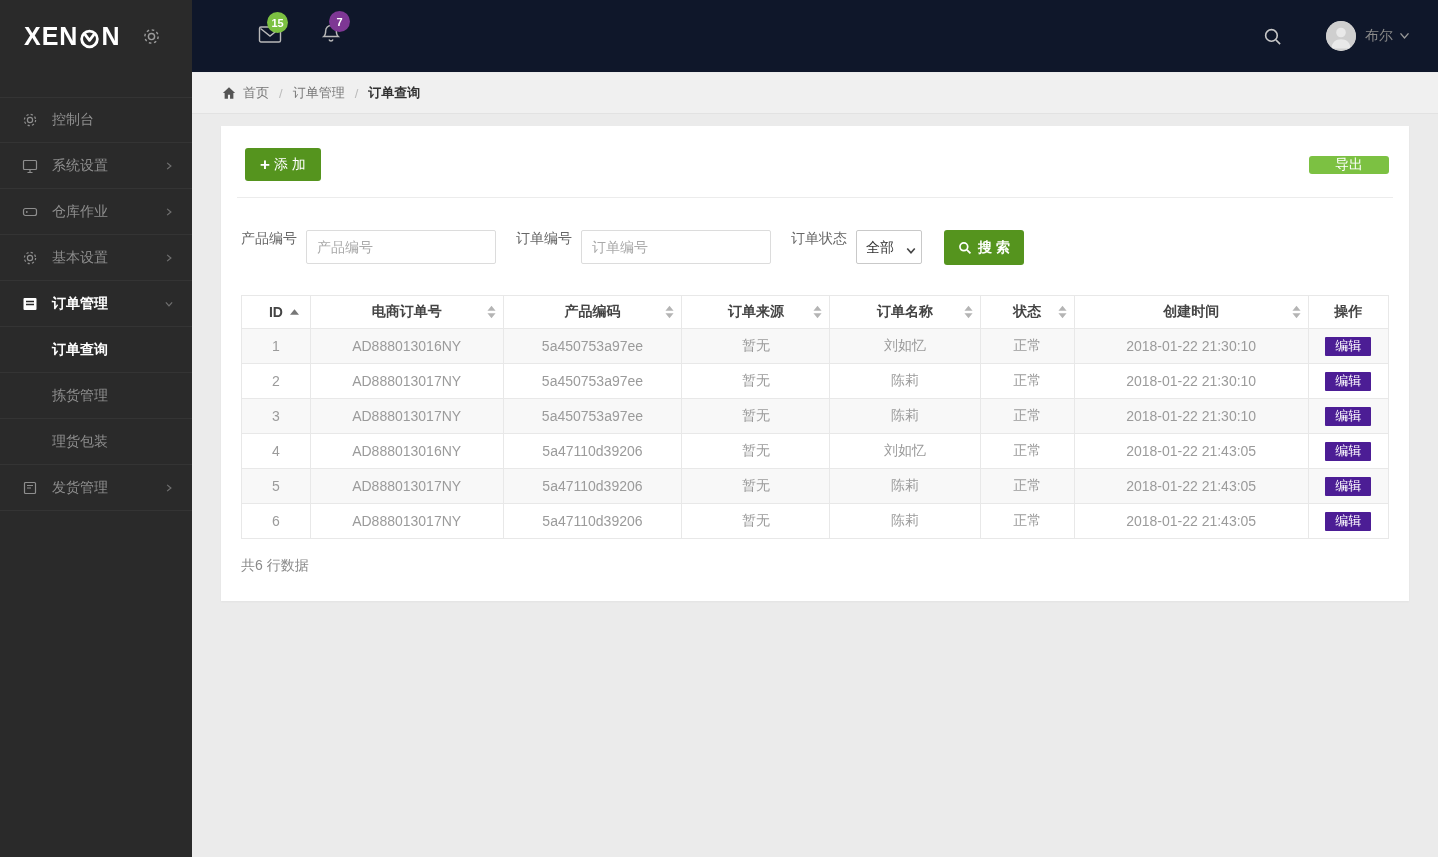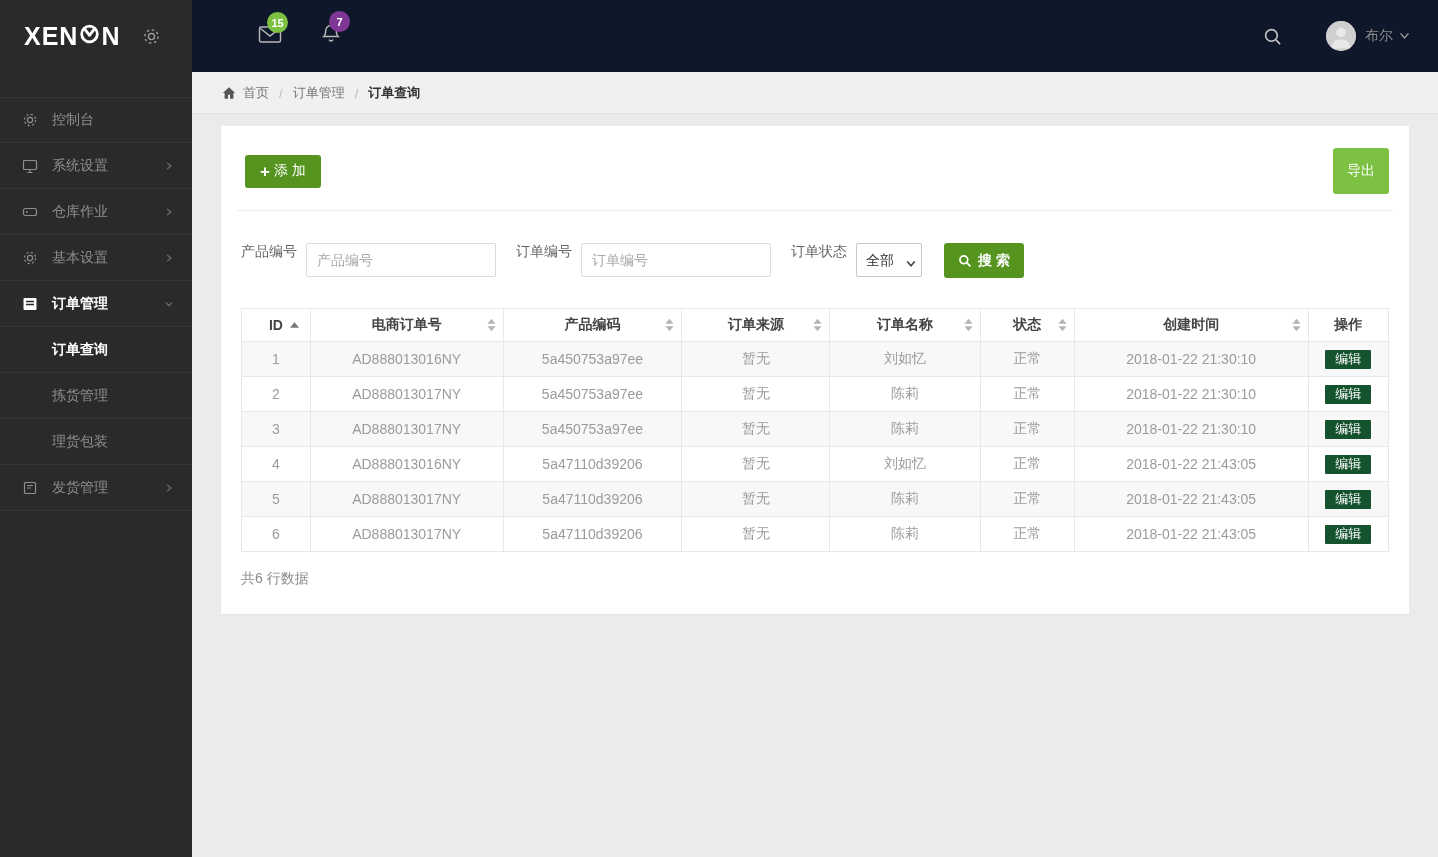--- a/index.html
+++ b/index.html
@@ -2,21 +2,21 @@
 <html><head>
 <meta charset="utf-8">
 <style>
   * { margin:0; padding:0; box-sizing:border-box; }
   html,body { width:1438px; height:857px; overflow:hidden; }
   body { font-family:"Liberation Sans","DejaVu Sans",sans-serif; display:flex; background:#ebebeb; }
 
   
   .sidebar { width:192px; min-width:192px; height:857px; background:#2a2a2a; color:#8e8e8e; }
   .logo-row { height:73px; display:flex; align-items:center; padding:0 20px 0 24px; }
-  .logo { color:#fff; font-size:25px; font-weight:bold; letter-spacing:1px; display:flex; align-items:flex-start; }
+  .logo { color:#fff; font-size:25px; font-weight:bold; letter-spacing:1px; display:flex; align-items:flex-end; }
   .logo svg { margin:0 1px; }
   .logo-gear { margin-left:22px; color:#9a9a9a; display:flex; }
   .nav { margin-top:24px; list-style:none; }
   .nav-item { height:46px; display:flex; align-items:center; padding:0 18px 0 22px; font-size:14px; cursor:pointer; border-bottom:1px solid rgba(255,255,255,0.05); }
   .nav-item:first-child { border-top:1px solid rgba(255,255,255,0.05); }
   .nav-item .nicon { width:17px; height:17px; margin-right:13px; display:flex; align-items:center; color:#8e8e8e; }
   .nav-item .nlabel { flex:1; }
   .nav-item .chev { color:#6f6f6f; display:flex; }
   .nav-item.active { color:#fff; font-weight:bold; }
   .nav-item.active .nicon { color:#fff; }
@@ -45,42 +45,42 @@
   .crumb-sep { margin:0 10px; color:#bbb; }
   .crumb-current { color:#333; font-weight:bold; }
 
   
   .page { flex:1; padding:12px 29px; }
   .card { background:#fff; box-shadow:0 1px 2px rgba(0,0,0,0.04); padding:22px 20px 26px; }
   .toolbar { display:flex; align-items:center; }
   .btn { border:none; color:#fff; font-size:14px; border-radius:3px; cursor:pointer; font-family:inherit; }
   .btn-add { background:#55941e; height:33px; padding:0 15px; margin-left:4px; display:flex; align-items:center; }
   .btn-add .plus { font-size:17px; font-weight:bold; margin-right:4px; line-height:1; }
-  .btn-export { background:#7cc142; height:46px; padding:0 14px; margin-left:auto; }
+  .btn-export { background:#7cc142; height:18px; padding:0 26px; margin-left:auto; }
   .divider { border:none; border-top:1px solid #ececec; margin:16px -4px 0; }
 
   .filters { display:flex; align-items:flex-start; margin-top:32px; font-size:14px; color:#666; }
   .f-label { margin-right:9px; white-space:nowrap; }
   .f-input { width:190px; height:34px; border:1px solid #dcdcdc; border-radius:2px; padding:0 10px; font-size:14px; color:#555; font-family:inherit; margin-right:20px; }
   .f-input::placeholder { color:#a9a9a9; }
   .sel-wrap { position:relative; margin-right:22px; }
   .f-select { width:66px; height:34px; border:1px solid #c9c9c9; border-radius:2px; background:#fff; font-size:14px; color:#333; font-family:inherit; appearance:none; -webkit-appearance:none; padding:0 20px 0 9px; cursor:pointer; }
   .sel-chev { position:absolute; right:6px; top:12px; pointer-events:none; color:#444; }
   .btn-search { background:#55941e; height:35px; padding:0 14px; display:flex; align-items:center; font-weight:bold; }
   .btn-search svg { margin-right:6px; }
 
   table { width:100%; border-collapse:collapse; margin-top:30px; table-layout:fixed; }
   th, td { border:1px solid #e8e8e8; text-align:center; font-size:14px; }
   th { height:33px; color:#444; font-weight:bold; position:relative; background:#fff; }
   td { height:35px; color:#9b9b9b; }
   tr.stripe td { background:#f8f8f8; }
   .sort-ic { position:absolute; right:7px; top:50%; transform:translateY(-50%); display:flex; flex-direction:column; align-items:center; }
   .sort-ic.asc svg { display:block; }
   th.col-id .sort-ic { right:auto; left:50%; margin-left:14px; }
-  .btn-edit { background:#14532d; border:none; color:#fff; font-size:13px; border-radius:1px; width:46px; height:19px; cursor:pointer; font-family:inherit; }
+  .btn-edit { background:#4c1d95; border:none; color:#fff; font-size:13px; border-radius:1px; width:46px; height:19px; cursor:pointer; font-family:inherit; }
   .tfoot-text { margin-top:18px; font-size:14px; color:#8a8a8a; }
 </style>
 </head>
 <body>
 
 <aside class="sidebar">
   <div class="logo-row">
     <div class="logo">
       <span>XEN</span>
         <svg width="21" height="24" viewBox="0 0 22 26">

